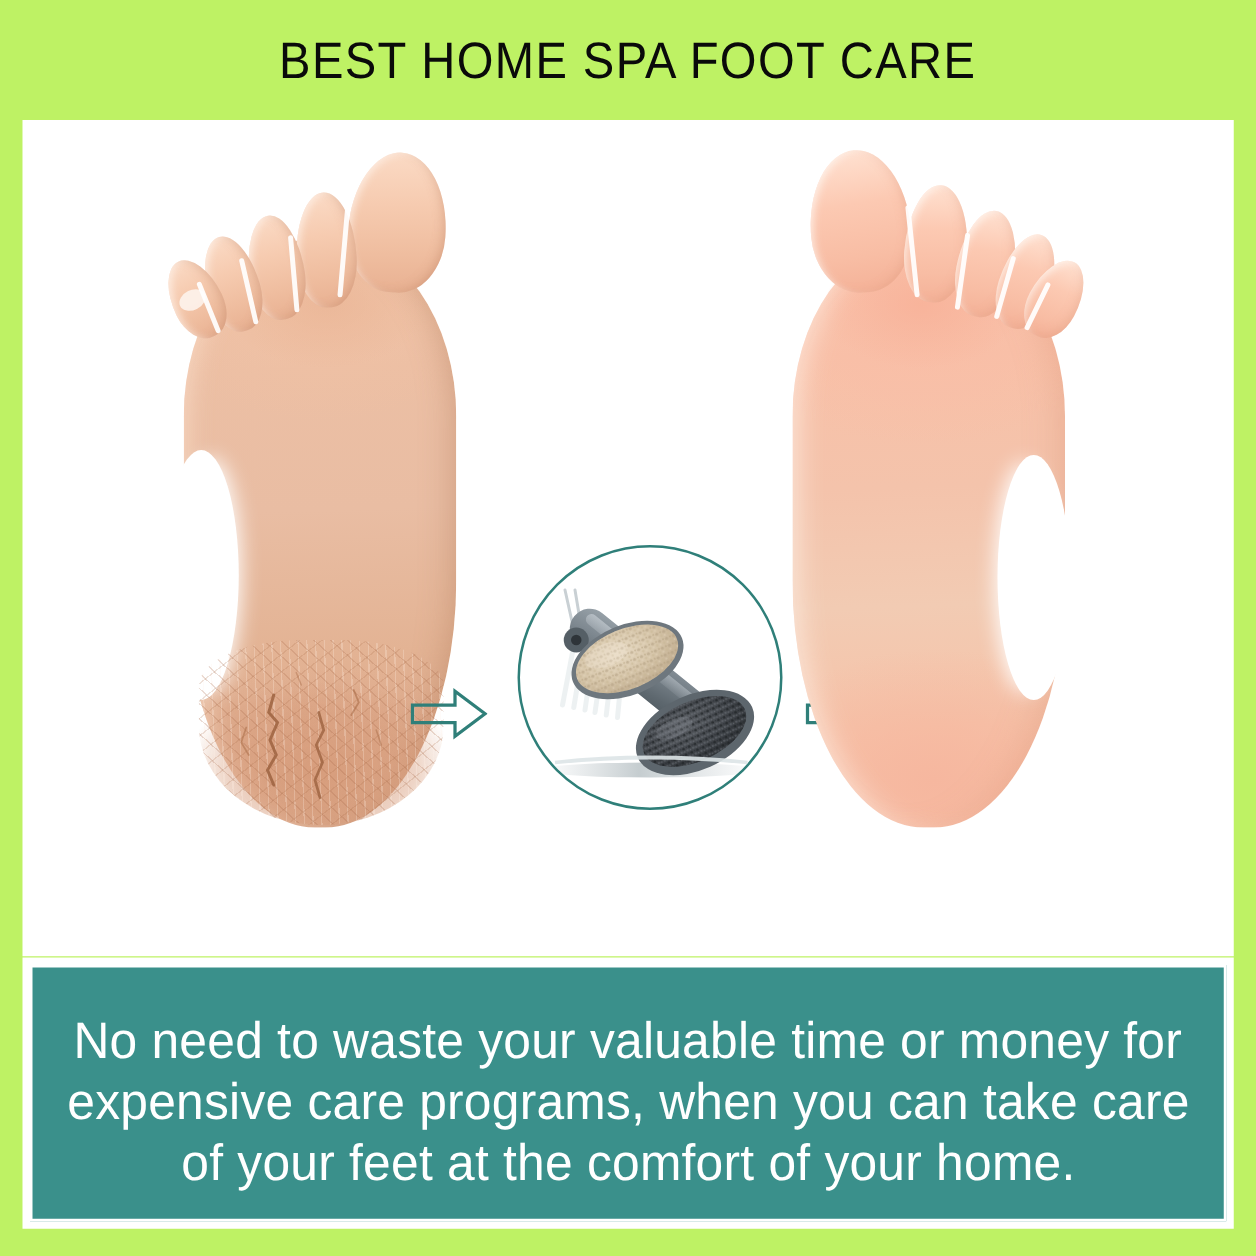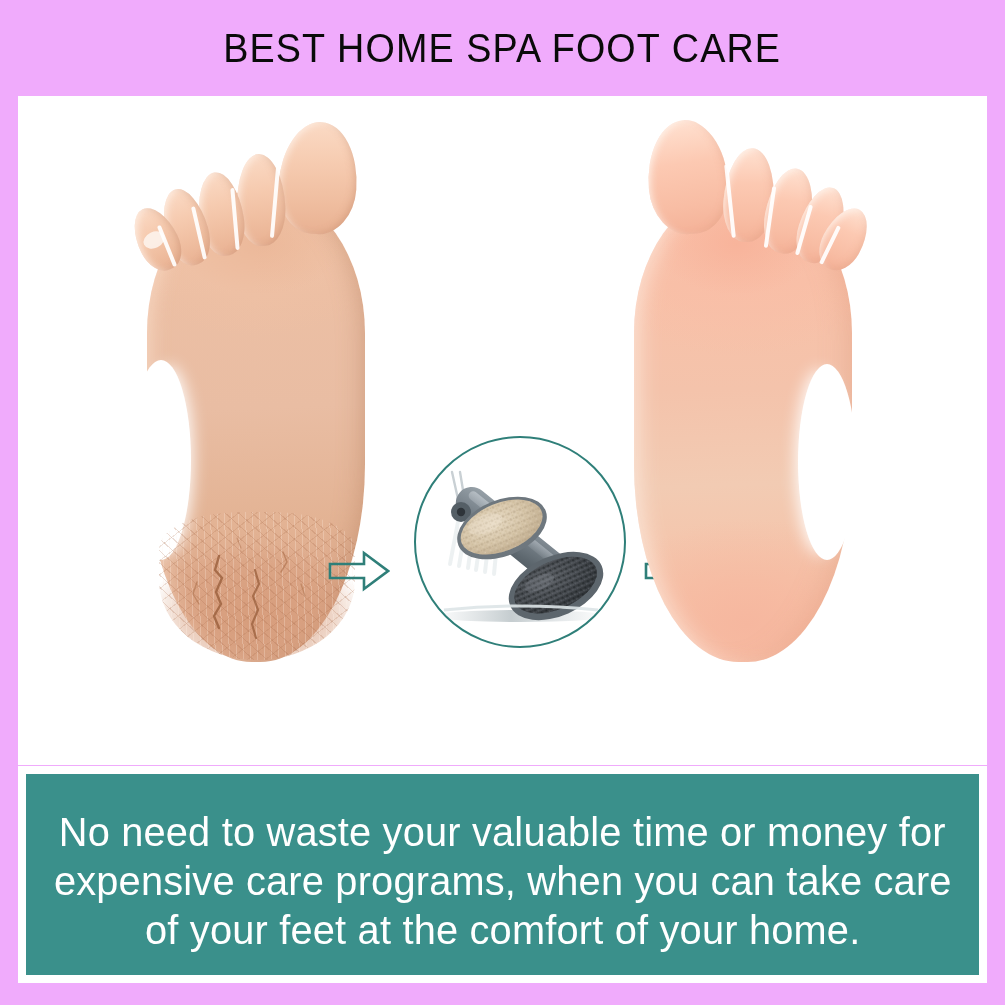--- a/index.html
+++ b/index.html
@@ -7,21 +7,21 @@
   body{
     width:1005px; height:1005px;
     font-family:"Liberation Sans", sans-serif;
     overflow:hidden;
   }
 
   
   .poster{
     position:relative;
     width:1005px; height:1005px;
-    background:#f0abfc;
+    background:#bef264;
   }
 
   
   .title-band{
     position:absolute; left:0; top:0;
     width:1005px; height:96px;
     display:flex; align-items:center; justify-content:center;
   }
   .title-text{
     font-family:"Liberation Sans Narrow","Liberation Sans", sans-serif;

